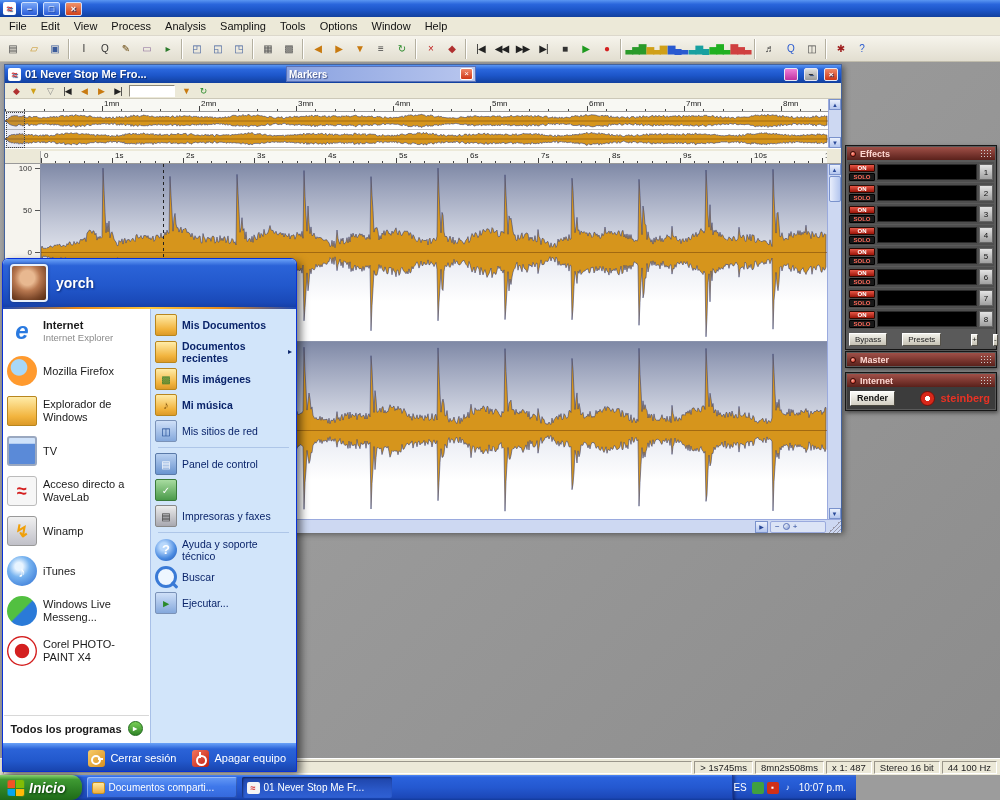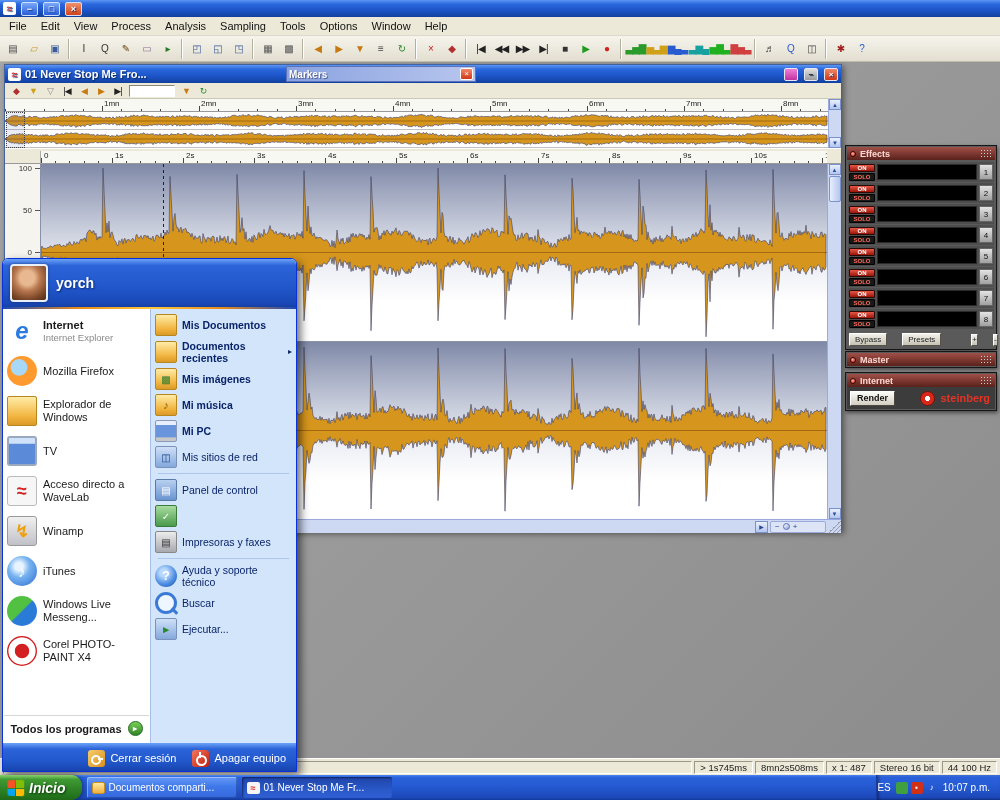--- a/index.html
+++ b/index.html
@@ -138,21 +138,21 @@
 .ic-printers{background:linear-gradient(180deg,#ececec,#a8a8b0);border:1px solid #888;border-radius:2px;color:#333;font-size:10px}
 .ic-help-support{border-radius:50%;background:radial-gradient(circle at 40% 35%,#b8d8fc 0 20%,#4a8ae0 60%,#1a50b0);color:#fff;font-weight:bold;font-size:13px}
 .ic-search{border-radius:50%;border:3px solid #3a7ad6;background:#eef6ff}
 .ic-search::after{content:"";position:absolute;width:3px;height:8px;background:#3a7ad6;right:-2px;bottom:-4px;transform:rotate(-45deg);border-radius:1px}
 .ic-run{background:linear-gradient(180deg,#cfe0f8,#84a8dc);border:1px solid #7a92b8;border-radius:2px;color:#2a8a2a;font-weight:bold;font-size:11px}
 
 
 .statusbar{position:absolute;top:758px;left:0;width:1000px;height:17px;background:#ece9d8;border-top:1px solid #fff;display:flex;align-items:center;gap:2px;padding:1px 3px;font-size:9.5px;color:#222;z-index:35}
 .st-fill{flex:1;height:13px;border:1px solid;border-color:#9a968a #fff #fff #9a968a}
 .st-cell{height:13px;line-height:11px;border:1px solid;border-color:#9a968a #fff #fff #9a968a;padding:0 5px;white-space:nowrap}
-.taskbar{position:absolute;top:775px;left:0;width:1000px;height:25px;background:linear-gradient(180deg,#4f87f4 0%,#2a62dc 9%,#2458d0 50%,#1c48b8 90%,#123a9c 100%);display:flex;align-items:center;z-index:50}
+.taskbar{position:absolute;top:775px;left:0;width:856px;height:25px;background:linear-gradient(180deg,#4f87f4 0%,#2a62dc 9%,#2458d0 50%,#1c48b8 90%,#123a9c 100%);display:flex;align-items:center;z-index:50}
 .start-btn{height:25px;border-radius:0 11px 11px 0;background:linear-gradient(180deg,#8ad070 0%,#3f9a33 18%,#2f8426 55%,#1e6a18 100%);display:flex;align-items:center;gap:5px;padding:0 16px 0 7px;color:#fff;font-size:14px;font-weight:bold;font-style:italic;text-shadow:1px 1px 2px #0a3a0a;box-shadow:1px 0 4px rgba(0,0,0,.45);flex:0 0 auto}
 .win-flag{width:17px;height:16px;display:grid;grid-template-columns:1fr 1fr;grid-template-rows:1fr 1fr;gap:1px;border-radius:2px;overflow:hidden;transform:perspective(40px) rotateY(-12deg)}
 .wf1{background:#f35325}.wf2{background:#81bc06}.wf3{background:#05a6f0}.wf4{background:#ffba08}
 .task-btn{height:21px;width:150px;margin-left:5px;border-radius:2px;background:linear-gradient(180deg,#669af6 0%,#3f78ea 45%,#3468dc 100%);box-shadow:inset 1px 1px 0 rgba(255,255,255,.35),inset -1px -1px 0 rgba(0,0,40,.25);color:#fff;font-size:10px;display:flex;align-items:center;gap:4px;padding:0 5px;white-space:nowrap;overflow:hidden;flex:0 0 auto}
 .task-btn.active{background:linear-gradient(180deg,#1e44a8 0%,#2a58c8 60%,#2f60d4 100%);box-shadow:inset 1px 1px 2px rgba(0,0,20,.5)}
 .tk-ico{width:13px;height:12px;border-radius:2px;flex:0 0 auto;font-size:9px;line-height:12px;text-align:center}
 .tk-folder{background:linear-gradient(180deg,#ffe9a0,#f0b040);border:1px solid #c89020}
 .tk-wave{background:#f4f4f4;color:#d42020;font-weight:bold}
 .tray{margin-left:auto;height:25px;display:flex;align-items:center;gap:5px;padding:0 10px 0 0;border-left:1px solid #1a3a9a;box-shadow:inset 2px 0 3px rgba(0,0,30,.4);color:#fff;font-size:10px}
 .tray-ico{width:12px;height:12px;border-radius:2px;font-size:8px;line-height:12px;text-align:center;color:#fff;flex:0 0 auto}
@@ -666,24 +666,20 @@
           </div>
           <div class="smr">
             <span class="smicon ic-my-pictures" style="width: 22px; height: 22px;">▩</span>
             <span class="lb bold">Mis imágenes</span>
           </div>
           <div class="smr">
             <span class="smicon ic-my-music" style="width: 22px; height: 22px;">♪</span>
             <span class="lb bold">Mi música</span>
           </div>
           <div class="smr">
-            <span class="smicon ic-my-computer" style="width: 22px; height: 22px;"></span>
-            <span class="lb bold">Mi PC</span>
-          </div>
-          <div class="smr">
             <span class="smicon ic-network-places" style="width: 22px; height: 22px;">◫</span>
             <span class="lb">Mis sitios de red</span>
           </div>
           <div class="sm-sep-r"></div>
           <div class="smr">
             <span class="smicon ic-control-panel" style="width: 22px; height: 22px;">▤</span>
             <span class="lb">Panel de control</span>
           </div>
           <div class="smr">
             <span class="smicon ic-default-programs" style="width: 22px; height: 22px;">✓</span>

